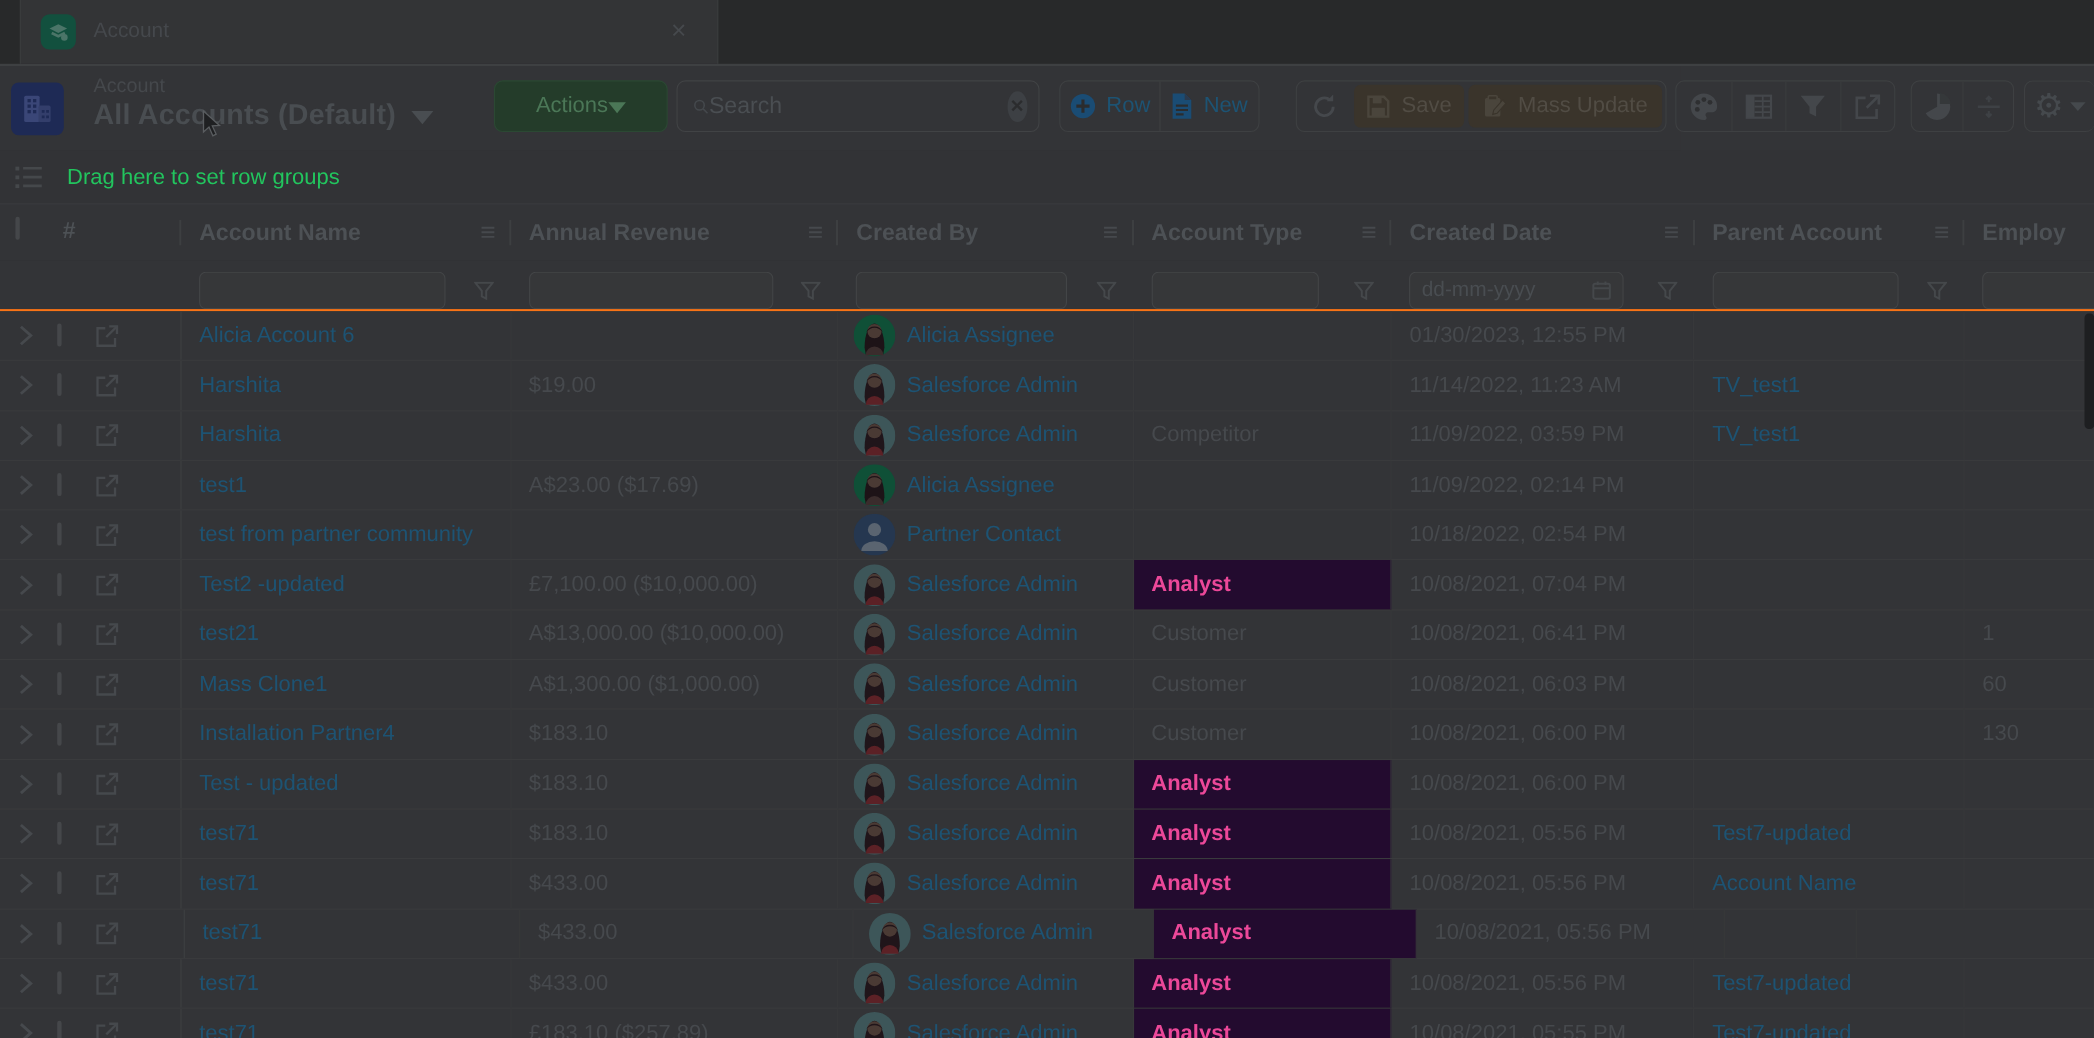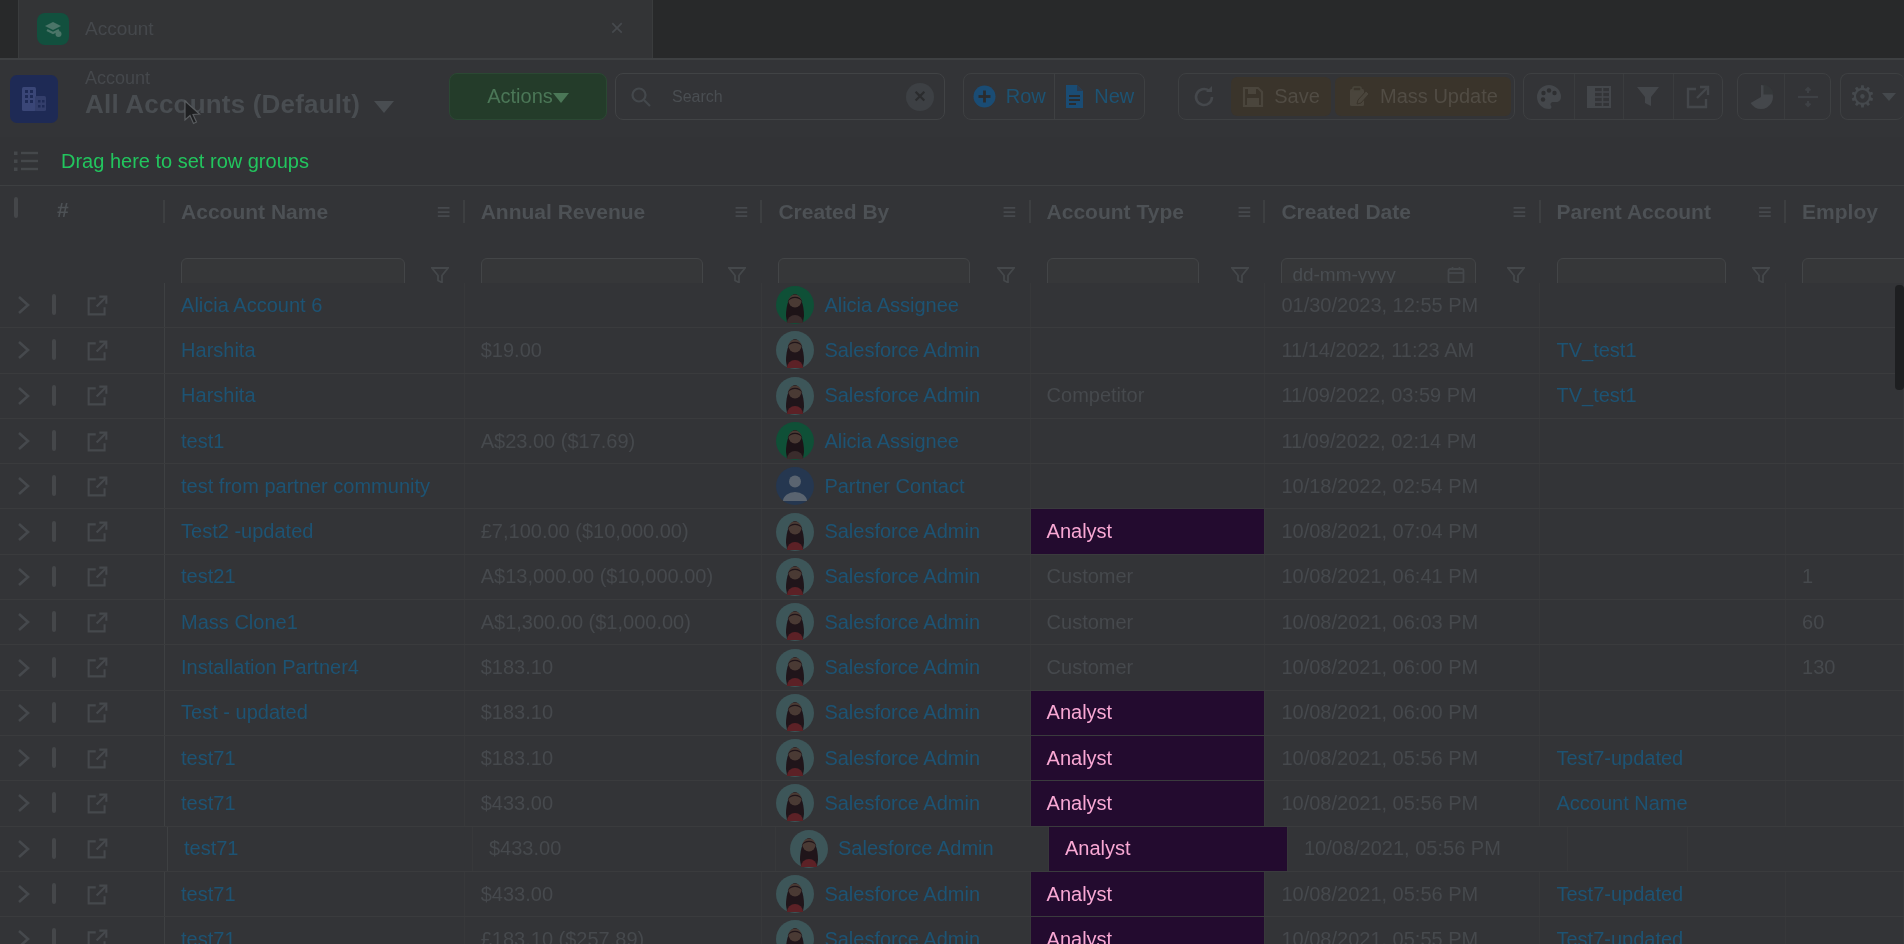--- a/index.html
+++ b/index.html
@@ -29,22 +29,22 @@
   .caret-down { width:0; height:0; border-left:10px solid transparent; border-right:10px solid transparent;
     border-top:12px solid #494d51; margin-left:14px; margin-top:4px; }
   .tb-btn, .tb-box { position:absolute; top:13px; height:47px; border-radius:8px; }
   .actions-btn { left:449px; width:158px; background:#243c2a; border:1px solid #2b4833;
     display:flex; align-items:center; justify-content:center; 
     font-size:20px; color:#4b7757; }
   .actions-caret { width:0; height:0; border-left:8px solid transparent; border-right:8px solid transparent;
     border-top:10px solid #4b7757; margin-top:2px; }
   .search-box { left:615px; width:330px; border:1px solid #414345; background:#333437;
     display:flex; align-items:center; }
-  .search-box input { flex:1; margin-left:20px; background:transparent; border:none; outline:none;
-    font-size:16px; color:#4a4e52; font-family:"Liberation Sans", sans-serif; }
+  .search-box input { flex:1; margin-left:0; background:transparent; border:none; outline:none;
+    font-size:21px; color:#4a4e52; font-family:"Liberation Sans", sans-serif; }
   .search-box input::placeholder { color:#4a4e52; opacity:1; }
   .search-clear { width:28px; height:28px; margin-right:10px; border-radius:50%; background:#3d4044;
     display:flex; align-items:center; justify-content:center; font-size:16px; color:#2b2c2e; font-weight:bold; cursor:default; }
   .group { border:1px solid #3e4042; background:#333437; display:flex; align-items:stretch; }
   .rownew-group { left:963px; width:182px; }
   .grp-btn { flex:1; display:flex; align-items:center; justify-content:center; gap:9px;
     font-size:20px; color:#1d5373; }
   .grp-sep { width:1px; background:#3e4042; }
   .edit-group { left:1178px; width:337px; }
   .icon-cell { display:flex; align-items:center; justify-content:center; }
@@ -63,22 +63,22 @@
   .gear-glyph { font-size:30px; color:#45494d; line-height:30px; }
   .gear-caret { width:0; height:0; border-left:7px solid transparent; border-right:7px solid transparent;
     border-top:8px solid #45494d; }
   
   .rowgroups { position:absolute; left:0; top:137px; width:1904px; height:49px; background:#323336;
     border-bottom:1px solid #3d3f41; display:flex; align-items:center; }
   .rg-icon { margin-left:13px; }
   .rg-text { margin-left:22px; font-size:20px; color:#22c55e; }
   
   .ghead { position:absolute; left:0; top:186px; width:1904px; height:51px; display:flex; background:#333437; }
-  .gfilter { position:absolute; left:0; top:253px; width:1904px; height:46px; display:flex; background:#333437;
-    border-bottom:2px solid #fef9c3; }
+  .gfilter { position:absolute; left:0; top:237px; width:1904px; height:46px; display:flex; background:#333437;
+    border-bottom:2px solid #f97316;align-items:flex-end; }
   .gbody { position:absolute; left:0; top:283px; width:1904px; height:661px; background:#333437; overflow:hidden; }
   .c-util{width:168px;} .c-name{width:305px;} .c-rev{width:303px;} .c-cby{width:273px;}
   .c-type{width:239px;} .c-date{width:280px;} .c-parent{width:250px;} .c-emp{width:120px;}
   .hcell { position:relative; display:flex; align-items:center; overflow:hidden; }
   .hcell .hlabel { margin-left:16px; font-size:21px; font-weight:bold; color:#4d5155; white-space:nowrap; }
   .hcell .burger { margin-left:auto; margin-right:14px; font-size:24px; color:#46494d; line-height:20px; }
   .hcell .hpipe { position:absolute; right:0; top:14px; height:23px; width:2px; background:#3d3f41; }
   .hd-util { position:relative; }
   .hd-check { position:absolute; left:14px; top:13px; }
   .hd-index { position:absolute; left:57px; top:12px; font-size:21px; font-weight:bold; color:#4d5155; }
@@ -90,21 +90,21 @@
   .finput input::placeholder { color:#494d51; opacity:1; }
   .ffunnel { margin-left:auto; margin-right:16px; }
   .grow { display:flex; height:45.3px; border-bottom:1px solid #3a3b3d; }
   .gcell { position:relative; display:flex; align-items:center; overflow:hidden;
     border-right:1px solid #37383a; }
   .gcell.c-util { border-right:1px solid #3e4042; }
   .cell-text { margin-left:16px; font-size:20px; color:#46494d; white-space:nowrap; }
   .cell-link { margin-left:16px; font-size:20px; color:#1d5373; text-decoration:none; white-space:nowrap; cursor:default; }
   .cby-link { margin-left:10px; }
   .c-type.analyst { background:#230b2f; }
-  .c-type.analyst .cell-text { color:#f9a8d4; font-weight:normal; }
+  .c-type.analyst .cell-text { color:#ec4899; font-weight:bold; }
   .chev { margin-left:16px; }
   .row-check { margin-left:21px; }
   .checkbox { width:24px; height:24px; border:2px solid #45474a; border-radius:4px; background:transparent; }
   .rowopen { margin-left:30px; }
   .avatar { margin-left:14px; flex:0 0 auto; }
   .vscroll { position:absolute; left:1895px; top:285px; width:9px; height:105px; border-radius:4px; background:#1e1f21; }
   .cursor { position:absolute; left:183px; top:100px; }
 </style>
 </head>
 <body>

